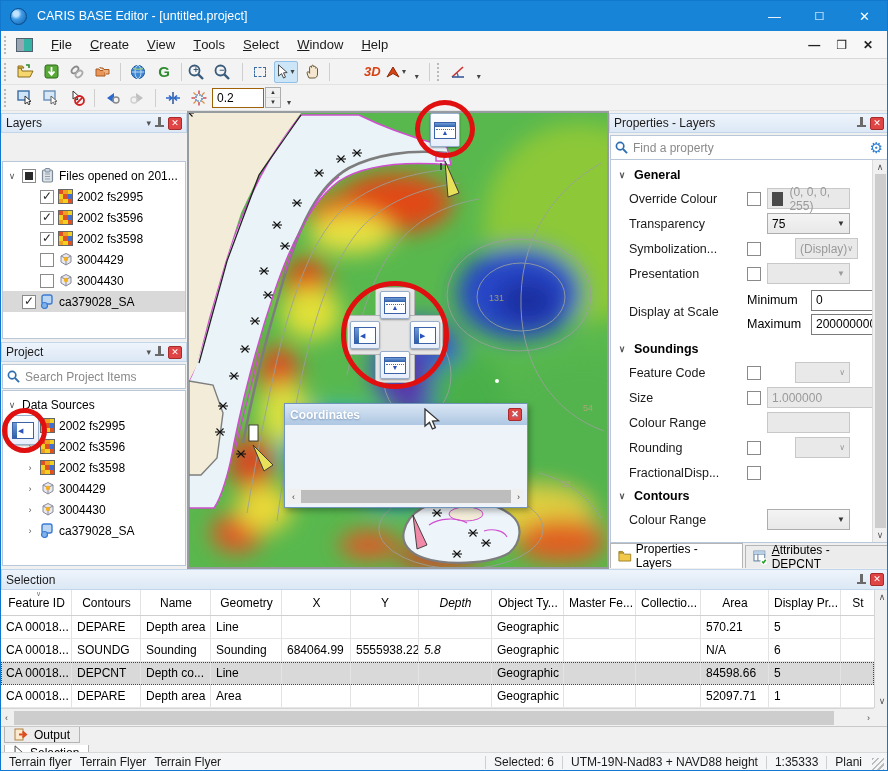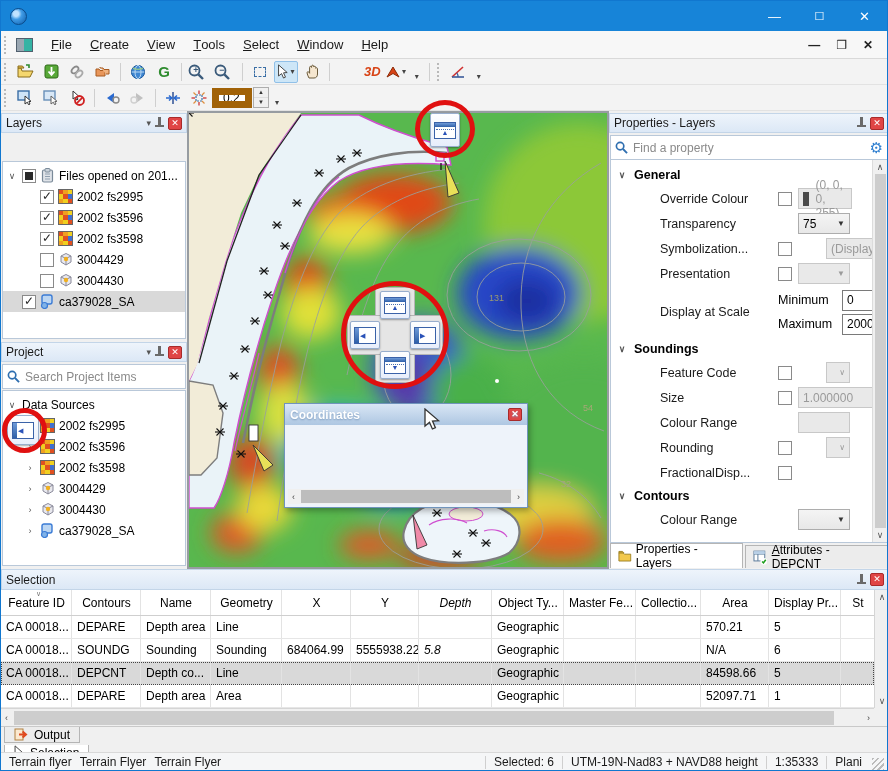--- a/index.html
+++ b/index.html
@@ -25,21 +25,21 @@
   
   .tbar { position:absolute; left:0; width:100%; height:26px; background:#f3f3f3; display:flex; align-items:center; border-bottom:1px solid #e2e2e2; }
   .tb1 { top:58px; } .tb2 { top:84px; }
   .tbtn { min-width:24px; height:22px; display:flex; align-items:center; justify-content:center; margin:0 1px; border:1px solid transparent; border-radius:2px; font-size:12px; }
   .tbtn.active { background:#cde6f7; border-color:#90c0e8; }
   .tsep { width:1px; height:18px; background:#cfcfcf; margin:0 4px; }
   .ddarrow { font-size:8px; color:#444; margin-left:1px; }
   .ovf { font-size:8px; color:#444; margin:0 6px; align-self:flex-end; padding-bottom:3px; }
   .txt3d { color:#d84315; font-weight:bold; font-size:13px; font-style:italic;margin-left:28px; }
   .txtG { color:#2e8b2e; font-weight:bold; font-size:15px; }
-  .tol-input { width:40px; height:20px; border:7px solid #a16207; font-size:12px; padding:0 4px; font-family:"Liberation Sans",sans-serif; }
+  .tol-input { width:52px; height:20px; border:1px solid #a16207; font-size:12px; padding:0 4px; font-family:"Liberation Sans",sans-serif; }
   .spin { display:flex; flex-direction:column; border:1px solid #adadad; margin-left:1px; }
   .spin span { font-size:6px; line-height:9px; padding:0 4px; background:#f0f0f0; color:#333; border-bottom:1px solid #dedede; }
 
   
   .phead { height:20px; background:linear-gradient(#eef4fb,#dce8f6); border:1px solid #c3d5e8; display:flex; align-items:center; font-size:12px; padding:0 4px; color:#1a1a1a; }
   .phead .sp { margin-left:auto; display:flex; align-items:center; gap:4px; }
   .hbtn { font-size:9px; color:#555; }
   .closebox { width:14px; height:13px; background:#e04545; border:1px solid #a82a2a; color:#fff; font-size:9px; line-height:11px; text-align:center; border-radius:2px; }
   .pinico { width:9px; height:12px; position:relative; }
   .pinico:before { content:""; position:absolute; left:3px; top:0; width:3px; height:8px; background:#6a6a6a; }
@@ -89,21 +89,21 @@
   .chscroll { position:absolute; left:3px; right:3px; bottom:3px; height:15px; background:#f0f0f0; display:flex; align-items:center; }
   .chscroll .thumb { height:13px; background:#bdbdbd; flex:1; margin:0 2px; }
   .sarr { font-size:9px; color:#444; padding:0 4px; }
 
   
   .rightcol { position:absolute; left:608px; top:110px; width:280px; height:458px; background:#f0f0f0; }
   .rightcol .pbody2 { position:absolute; left:1px; right:1px; top:48px; bottom:26px; background:#fff; border:1px solid #b9c8d9; overflow:hidden; }
   .gear { color:#2f7fd0; font-size:15px; margin-left:4px; }
   .psec { height:22px; display:flex; align-items:center; font-weight:bold; font-size:12.5px; gap:6px; padding-left:5px; }
   .prow { display:flex; align-items:center; min-height:25px; padding-left:18px; font-size:12.5px; gap:6px; }
-  .plabel { width:112px; flex:none; color:#1a1a1a;margin-left:31px; }
+  .plabel { width:112px; flex:none; color:#1a1a1a; }
   .pctrl { flex:1; margin-right:22px; display:flex; align-items:center; }
   .combo { flex:1; height:21px; border:1px solid #adadad; background:linear-gradient(#f4f4f4,#e8e8e8); display:flex; align-items:center; font-size:12px; padding:0 4px; }
   .combo .val { flex:1; }
   .combo .chev { font-size:8px; color:#333; }
   .combo.disabled { background:#e9e9e9; color:#9a9a9a; border-color:#c8c8c8; }
   .combo.disabled .chev { color:#9a9a9a; }
   .swatchwrap { flex:1; height:21px; background:#e9e9e9; border:1px solid #c8c8c8; display:flex; align-items:center; gap:6px; padding:0 4px; color:#9a9a9a; font-size:12px; }
   .swatch { width:14px; height:14px; background:#4a4a4a; }
   .dininput { flex:1; height:21px; border:1px solid #7a7a7a; font-size:12px; padding:0 4px; font-family:"Liberation Sans",sans-serif; background:#fff; }
   .dininput.disabled { background:#e9e9e9; color:#9a9a9a; border-color:#c8c8c8; }
@@ -268,20 +268,21 @@
         <path d="M6 2 L13 7 L6 12 Z" fill="#c0c0c0"></path>
         <circle cx="4" cy="9" r="3" fill="none" stroke="#d0d0d0" stroke-width="1.4"></circle>
       </symbol>
   </defs>
 </svg>
 
 <div class="window">
 
   <div class="titlebar">
     <span class="app-ico"></span>
+    <span class="titletext">CARIS BASE Editor - [untitled.project]</span>
     <span class="wbtns">
       <span class="wbtn">—</span>
       <span class="wbtn" style="font-size:11px;">☐</span>
       <span class="wbtn">✕</span>
     </span>
   </div>
 
   <div class="menubar">
     <span class="grip"></span>
     <span class="mdi-ico"></span>

